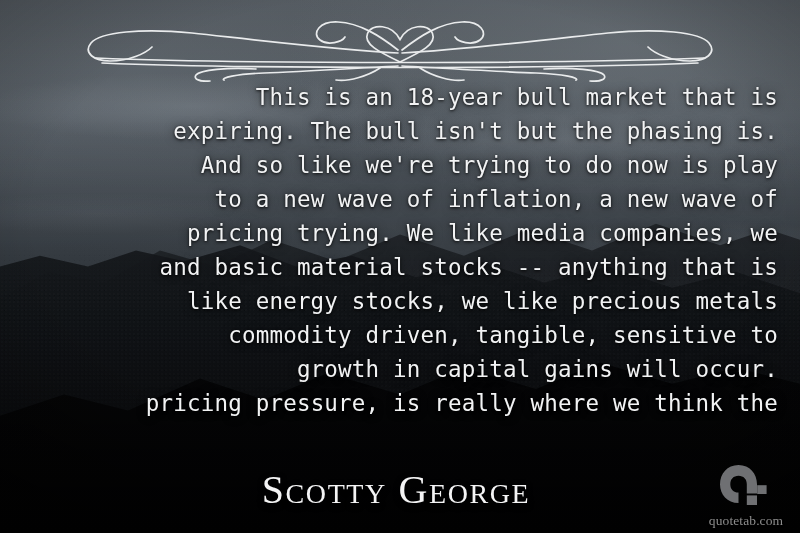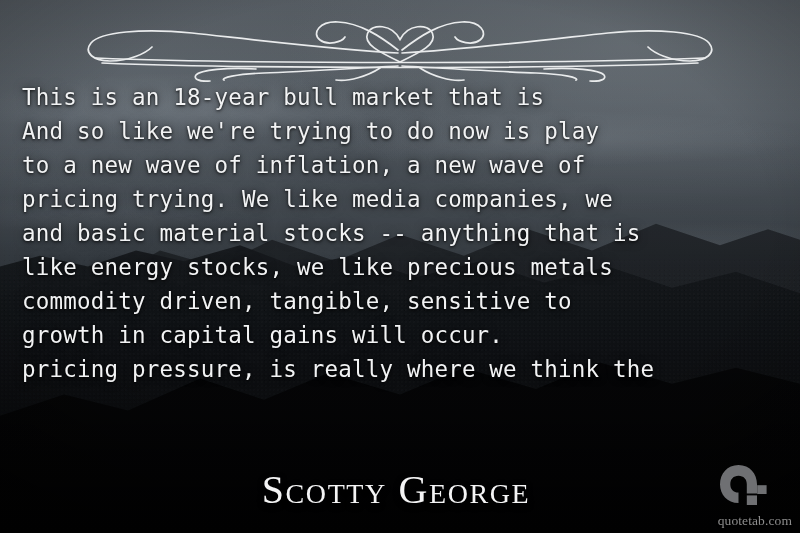--- a/index.html
+++ b/index.html
@@ -95,21 +95,21 @@
     height: 76px;
   }
   .ornament svg { display: block; width: 100%; height: 100%; }
 
   
   .quote {
     position: absolute;
     left: 0;
     right: 0;
     top: 80px;
-    text-align: left;
+    text-align: right;
     font-family: "DejaVu Sans Mono", "Liberation Mono", monospace;
     font-size: 22.5px;
     line-height: 34px;
     color: #f2f3f4;
     letter-spacing: 0.2px;
     text-shadow: 0 1px 3px rgba(0,0,0,0.85), 0 0 10px rgba(0,0,0,0.55);
     padding: 0 22px;
   }
   .quote-line { white-space: pre; }
 
@@ -138,21 +138,20 @@
   }
   .wm-mark { display: block; margin: 0 auto; }
   .wm-text {
     display: block;
     margin-top: -2px;
     font-family: "Liberation Serif", "DejaVu Serif", serif;
     font-size: 13.5px;
     color: #8d8d8d;
     letter-spacing: 0.1px;
     text-shadow: 0 1px 2px rgba(0,0,0,0.8);
-    text-align: right;
   }
 </style>
 </head>
 <body>
 
 <div id="stage">
 
   <div class="bg-layer bg-sky"></div>
   <div class="bg-layer bg-clouds"></div>
   <div class="bg-layer bg-ridge-far"></div>
@@ -183,20 +182,21 @@
       <path d="M322 60 C360 62 424 66 456 67 C484 68 500 72 496 74"></path>
       <path d="M464 63 C492 61 520 64 524 69 C527 73 520 76 510 75"></path>
 
       <path d="M300 62 C288 70 268 76 256 74"></path>
       <path d="M340 62 C352 70 372 76 384 74"></path>
     </svg>
   </div>
 
   <div class="quote">
     <div class="quote-line">This is an 18-year bull market that is</div>
+    <div class="quote-line">expiring. The bull isn't but the phasing is.</div>
     <div class="quote-line">And so like we're trying to do now is play</div>
     <div class="quote-line">to a new wave of inflation, a new wave of</div>
     <div class="quote-line">pricing trying. We like media companies, we</div>
     <div class="quote-line">and basic material stocks -- anything that is</div>
     <div class="quote-line">like energy stocks, we like precious metals</div>
     <div class="quote-line">commodity driven, tangible, sensitive to</div>
     <div class="quote-line">growth in capital gains will occur.</div>
     <div class="quote-line">pricing pressure, is really where we think the</div>
   </div>
 

